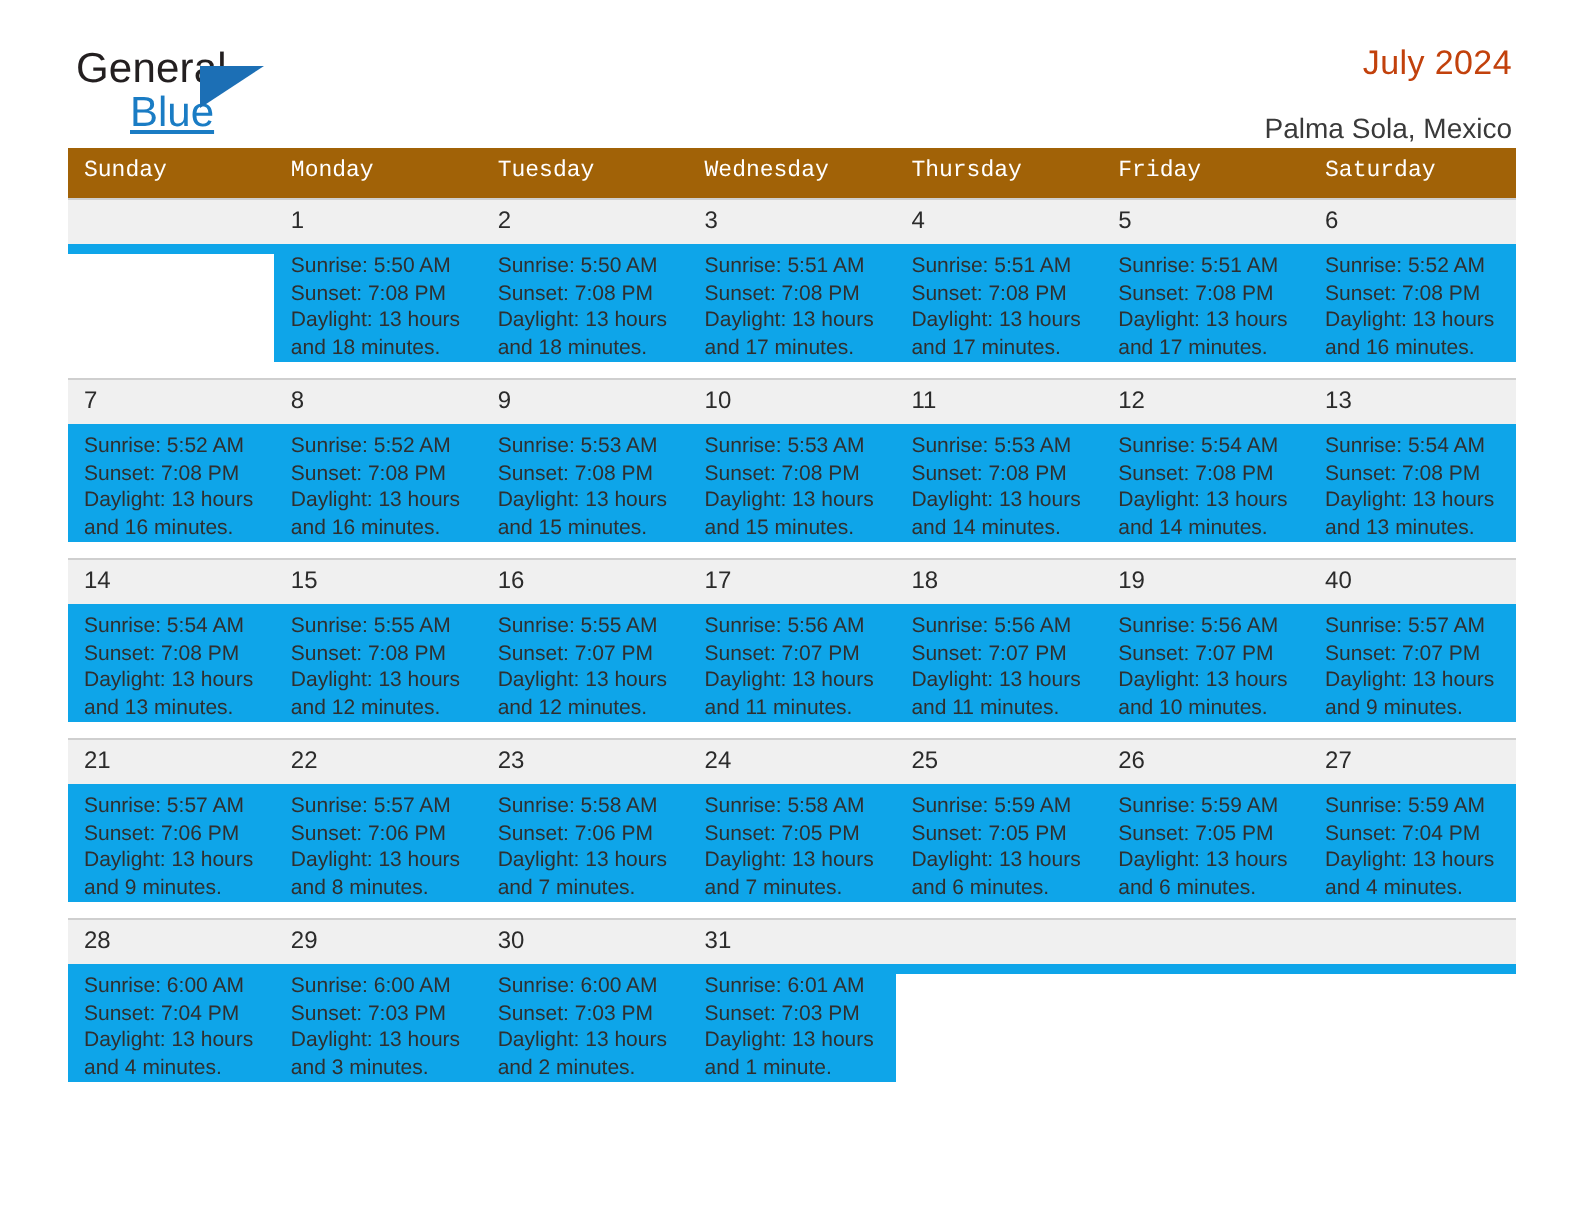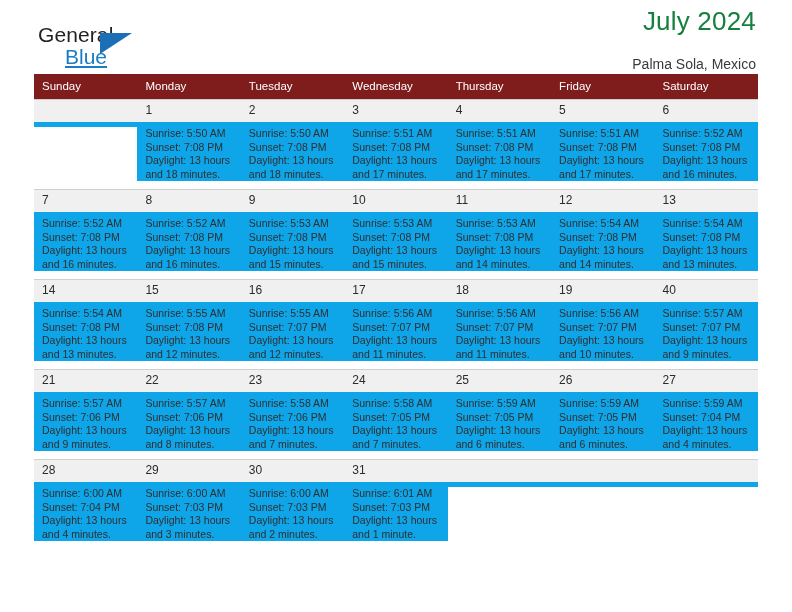--- a/index.html
+++ b/index.html
@@ -62,47 +62,48 @@
     height: 0;
     border-left: 32px solid #1c6fb5;
     border-bottom: 21px solid transparent;
   }
 
   .title-block {
     text-align: right;
     padding-right: 2px;
   }
   .cal-title {
-    font-size: 26px;
+    font-size: 17px;
     font-weight: normal;
-    color: #15803d;
+    color: #c2410c;
     line-height: 30px;
     letter-spacing: 0.2px;
   }
   .cal-subtitle {
     font-size: 14px;
     color: #3a3a3a;
     line-height: 20px;
-    margin-top: 18px;
+    margin-top: 7px;
   }
 
   
   .calendar {
     width: 724px;
     border-collapse: collapse;
     table-layout: fixed;
   }
   .calendar th {
-    background: #7f1d1d;
+    background: #a16207;
     color: #ffffff;
     font-weight: normal;
     font-size: 11.5px;
     text-align: left;
     padding: 5px 0 6px 8px;
     line-height: 14px;
+    font-family: Liberation Mono, monospace;
   }
   .calendar td {
     vertical-align: top;
     padding: 0;
     border-top: 1px solid #cfcfcf;
     width: 103.4px;
   }
   .calendar tr.week-row td {
     height: 89px;
   }

